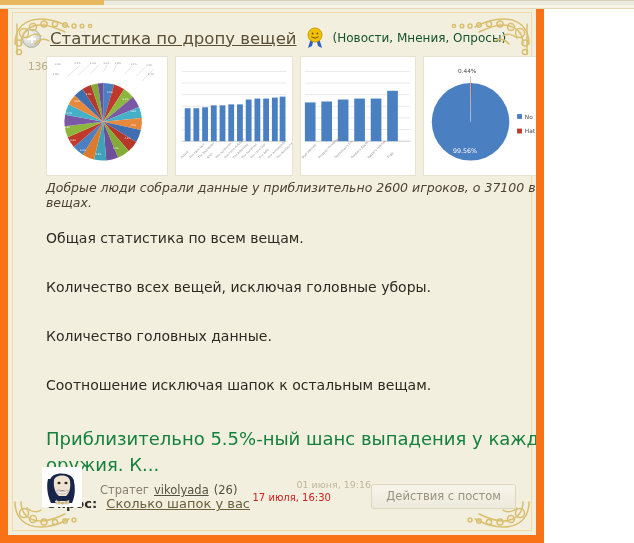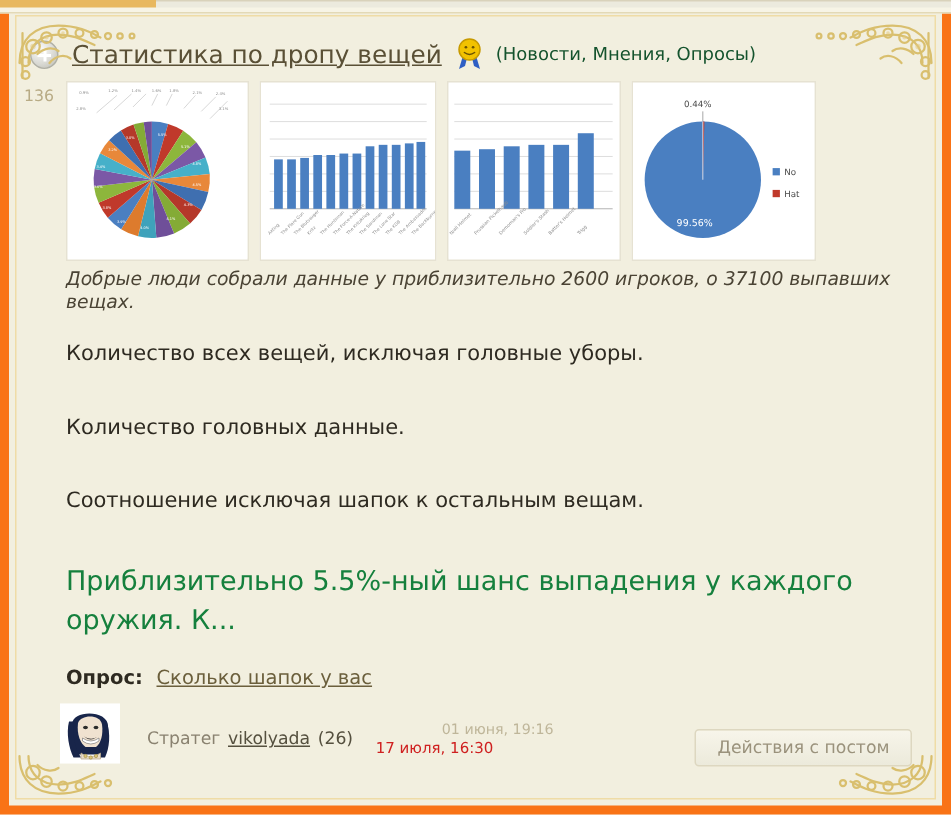--- a/index.html
+++ b/index.html
@@ -10,23 +10,23 @@
   body {
     width: 634px; height: 543px;
     font-family: "DejaVu Sans", "Liberation Sans", sans-serif;
     overflow: hidden;
   }
 
   
   #post-frame {
     position: absolute;
     left: 0; top: 0;
-    width: 634px; height: 543px;
+    width: 544px; height: 543px;
     background: #f2efdf;
-    border: 6px solid #f97316;
+    border: 8px solid #f97316;
     overflow: hidden;
   }
   #frame-inner-line {
     position: absolute;
     left: 4px; top: 4px; right: 4px; bottom: 4px;
     border: 1px solid #efdca6;
     pointer-events: none;
   }
 
   
@@ -94,21 +94,21 @@
   }
   #post-tags {
     font-size: 12px; color: #14532d;
     white-space: nowrap;
     cursor: pointer;
   }
 
   
   #post-number {
     position: absolute;
-    left: 10px; top: 52px;
+    left: 20px; top: 52px;
     font-size: 10.5px;
     color: #b8ab85;
     z-index: 20;
   }
 
   
   #thumbs {
     position: absolute;
     left: 38px; top: 48px;
     width: 500px; height: 120px;
@@ -491,20 +491,21 @@
           <text x="104" y="63" fill="#4a4a4a" font-size="6" font-family="DejaVu Sans, sans-serif">No</text>
           <rect x="96" y="73" width="5" height="5" fill="#c0392b"></rect>
           <text x="104" y="78" fill="#4a4a4a" font-size="6" font-family="DejaVu Sans, sans-serif">Hat</text>
         </g>
       </svg>
     </div>
   </div>
 
   <div id="post-body">
     <div class="line-small">Добрые люди собрали данные у приблизительно 2600 игроков, о 37100 выпавших вещах.</div>
+    <div class="line-big">Общая статистика по всем вещам.</div>
     <div class="line-big">Количество всех вещей, исключая головные уборы.</div>
     <div class="line-big">Количество головных данные.</div>
     <div class="line-big">Соотношение исключая шапок к остальным вещам.</div>
     <div class="result-text">Приблизительно 5.5%-ный шанс выпадения у каждого оружия. К...</div>
     <div id="poll-row">
       <span class="poll-label">Опрос:</span>
       <span id="poll-link">Сколько шапок у вас</span>
     </div>
   </div>
 

